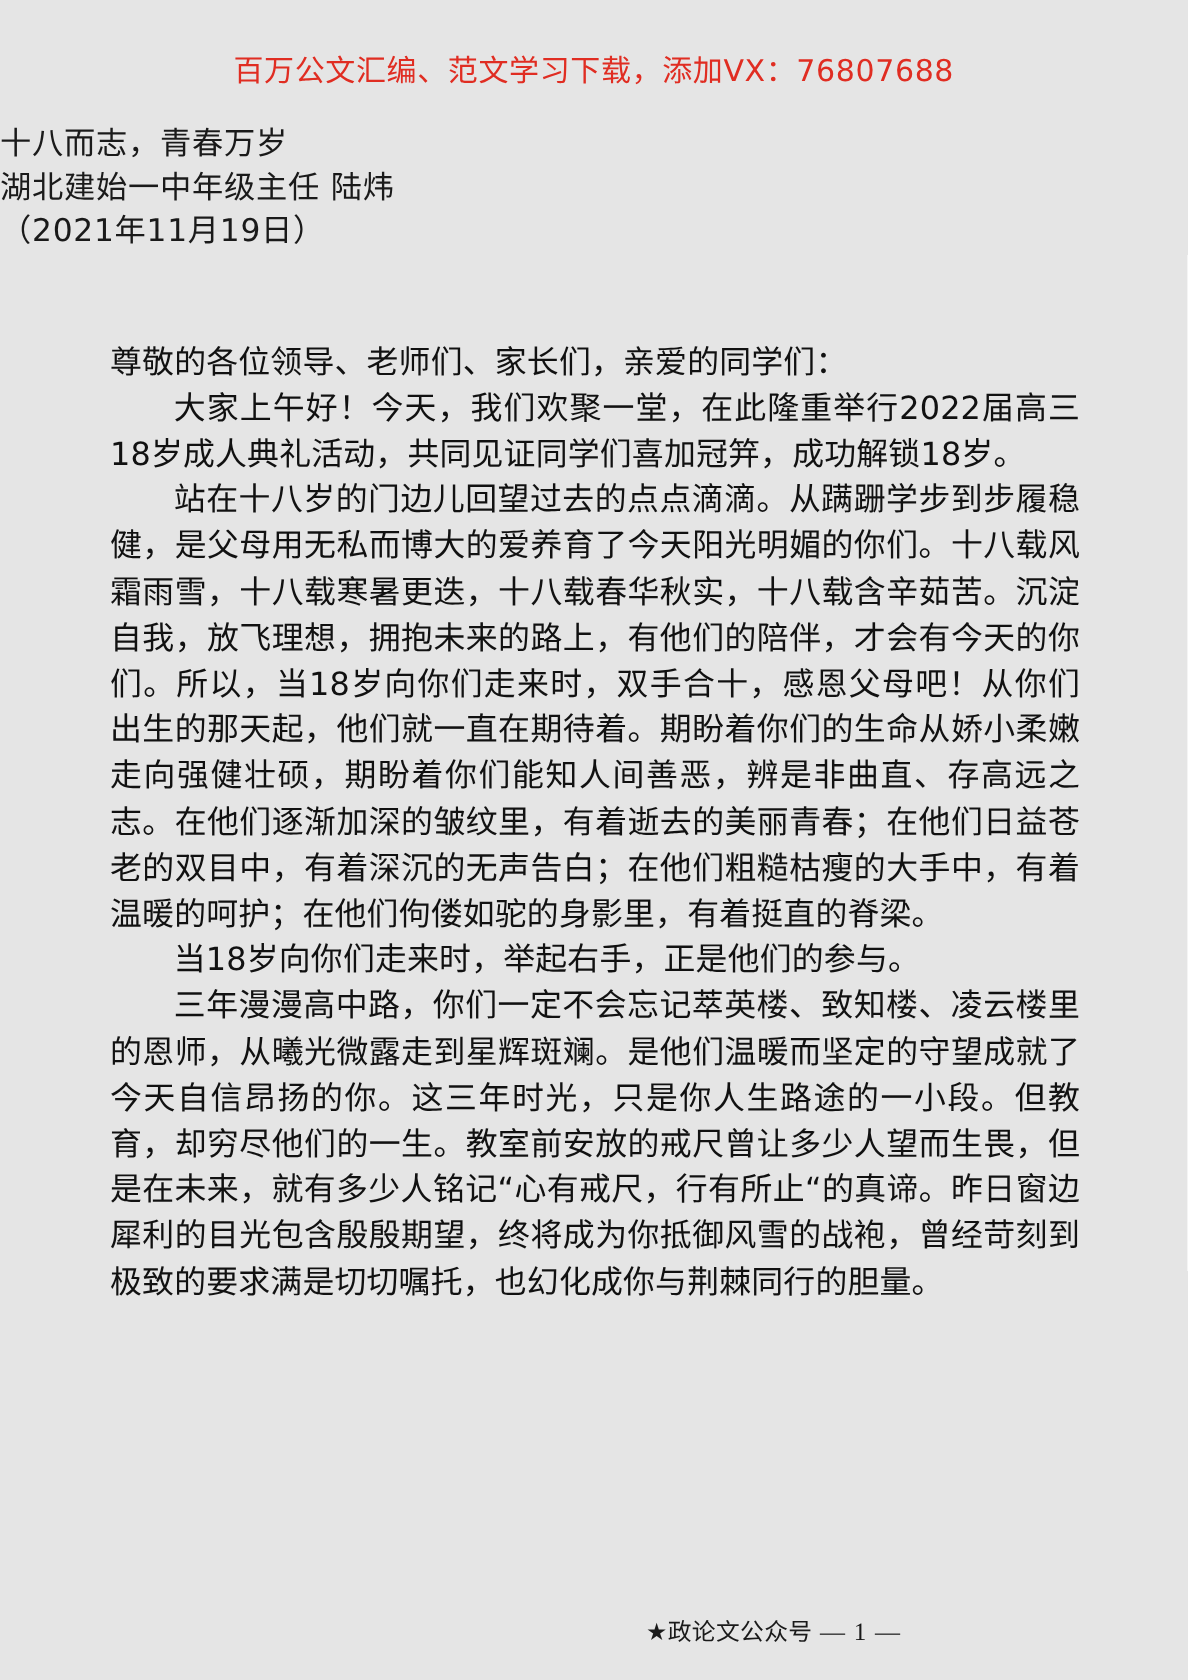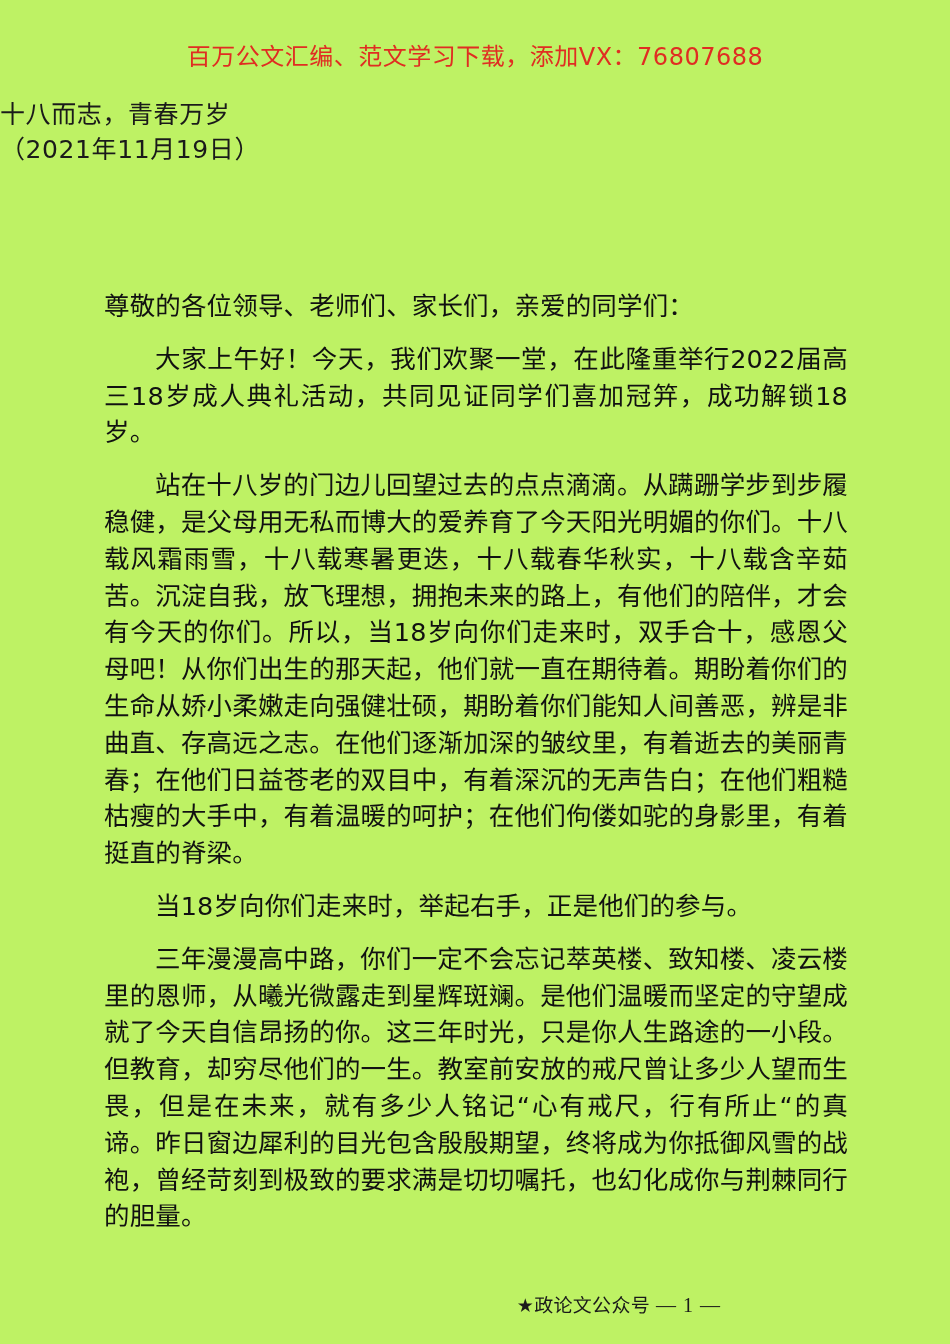--- a/index.html
+++ b/index.html
@@ -10,21 +10,21 @@
   }
   body {
     font-family: "DejaVu Sans", "Liberation Sans", sans-serif;
     color: #000000;
   }
   .page {
     position: relative;
     width: 950px;
     height: 1344px;
     margin: 0 auto;
-    background: #bef264;
+    background: #e5e5e5;
     overflow: hidden;
     box-sizing: border-box;
   }
 
   
   .promo-banner {
     position: absolute;
     top: 42px;
     left: 0;
     width: 950px;
@@ -59,21 +59,21 @@
     left: 88px;
     width: 776px;
     font-size: 25.5px;
     line-height: 36.8px;
     color: #111111;
     text-align: justify;
     text-justify: inter-character;
     letter-spacing: 0.15px;
   }
   .para {
-    margin: 16px;
+    margin: 0;
     text-indent: 2em;
     text-align: justify;
     text-justify: inter-character;
   }
   .para.no-indent {
     text-indent: 0;
   }
 
   
   .footer {
@@ -101,20 +101,21 @@
 </style>
 </head>
 <body>
 
 <div class="page">
 
   <div class="promo-banner">百万公文汇编、范文学习下载，添加VX：76807688</div>
 
   <div class="title-block">
     <div class="title-line">十八而志，青春万岁</div>
+    <div class="title-line">湖北建始一中年级主任  陆炜</div>
     <div class="title-line">（2021年11月19日）</div>
   </div>
 
   <div class="body-text">
     <p class="para no-indent">尊敬的各位领导、老师们、家长们，亲爱的同学们：</p>
     <p class="para">大家上午好！今天，我们欢聚一堂，在此隆重举行2022届高三18岁成人典礼活动，共同见证同学们喜加冠笄，成功解锁18岁。</p>
     <p class="para">站在十八岁的门边儿回望过去的点点滴滴。从蹒跚学步到步履稳健，是父母用无私而博大的爱养育了今天阳光明媚的你们。十八载风霜雨雪，十八载寒暑更迭，十八载春华秋实，十八载含辛茹苦。沉淀自我，放飞理想，拥抱未来的路上，有他们的陪伴，才会有今天的你们。所以，当18岁向你们走来时，双手合十，感恩父母吧！从你们出生的那天起，他们就一直在期待着。期盼着你们的生命从娇小柔嫩走向强健壮硕，期盼着你们能知人间善恶，辨是非曲直、存高远之志。在他们逐渐加深的皱纹里，有着逝去的美丽青春；在他们日益苍老的双目中，有着深沉的无声告白；在他们粗糙枯瘦的大手中，有着温暖的呵护；在他们佝偻如驼的身影里，有着挺直的脊梁。</p>
     <p class="para">当18岁向你们走来时，举起右手，正是他们的参与。</p>
     <p class="para">三年漫漫高中路，你们一定不会忘记萃英楼、致知楼、凌云楼里的恩师，从曦光微露走到星辉斑斓。是他们温暖而坚定的守望成就了今天自信昂扬的你。这三年时光，只是你人生路途的一小段。但教育，却穷尽他们的一生。教室前安放的戒尺曾让多少人望而生畏，但是在未来，就有多少人铭记“心有戒尺，行有所止“的真谛。昨日窗边犀利的目光包含殷殷期望，终将成为你抵御风雪的战袍，曾经苛刻到极致的要求满是切切嘱托，也幻化成你与荆棘同行的胆量。</p>
   </div>

